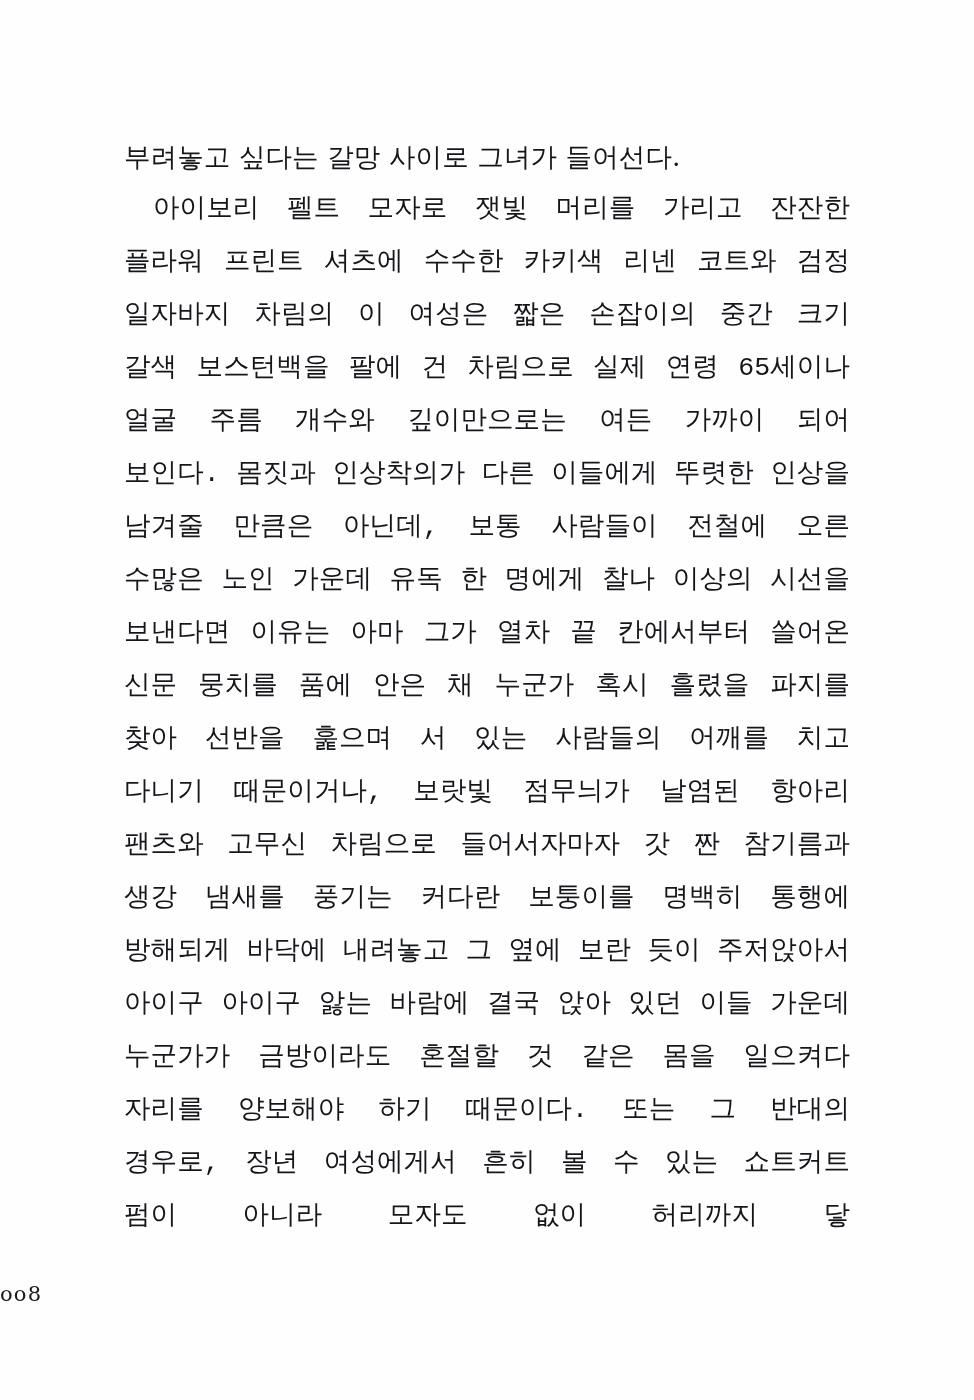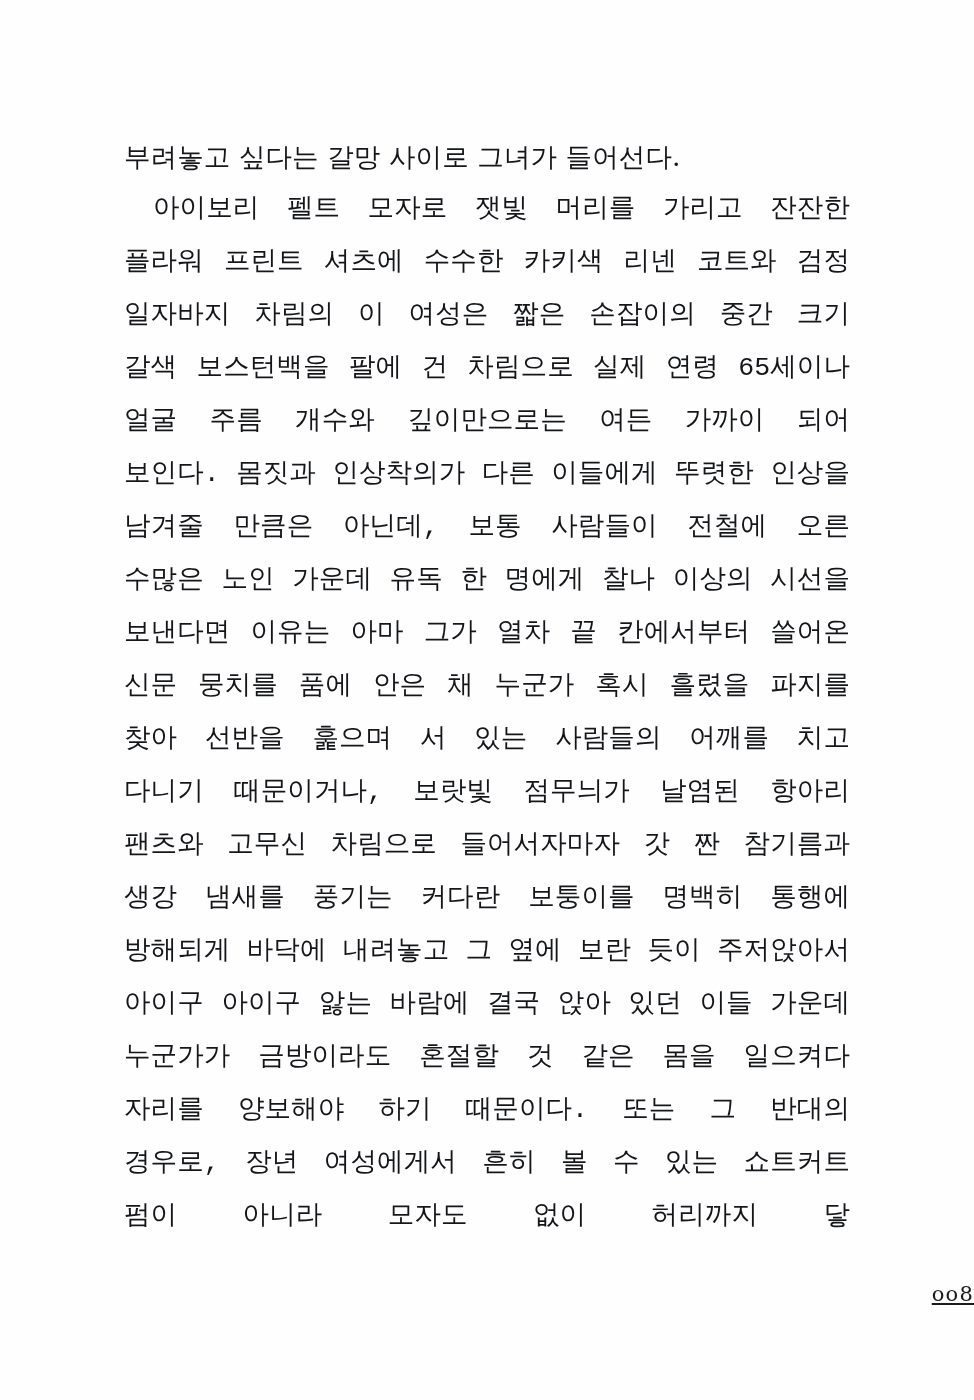--- a/index.html
+++ b/index.html
@@ -47,26 +47,25 @@
   .para.continues::after {
     content: "";
     display: inline-block;
     width: 100%;
   }
   .folio {
     position: absolute;
     left: 0;
     top: 1282px;
     width: 974px;
-    text-align: right;
+    text-align: left;
     font-size: 21px;
     letter-spacing: 1.2px;
     color: #1b1b1b;
     font-family: "DejaVu Serif", "Liberation Serif", serif;
-    text-decoration: underline;
   }
 </style>
 </head>
 <body>
 
 <div class="page">
 
   <div class="text-block">
     <p class="para">부려놓고 싶다는 갈망 사이로 그녀가 들어선다.</p>
     <p class="para continues">아이보리 펠트 모자로 잿빛 머리를 가리고 잔잔한 플라워 프린트 셔츠에 수수한 카키색 리넨 코트와 검정 일자바지 차림의 이 여성은 짧은 손잡이의 중간 크기 갈색 보스턴백을 팔에 건 차림으로 실제 연령 65세이나 얼굴 주름 개수와 깊이만으로는 여든 가까이 되어 보인다. 몸짓과 인상착의가 다른 이들에게 뚜렷한 인상을 남겨줄 만큼은 아닌데, 보통 사람들이 전철에 오른 수많은 노인 가운데 유독 한 명에게 찰나 이상의 시선을 보낸다면 이유는 아마 그가 열차 끝 칸에서부터 쓸어온 신문 뭉치를 품에 안은 채 누군가 혹시 흘렸을 파지를 찾아 선반을 훑으며 서 있는 사람들의 어깨를 치고 다니기 때문이거나, 보랏빛 점무늬가 날염된 항아리 팬츠와 고무신 차림으로 들어서자마자 갓 짠 참기름과 생강 냄새를 풍기는 커다란 보퉁이를 명백히 통행에 방해되게 바닥에 내려놓고 그 옆에 보란 듯이 주저앉아서 아이구 아이구 앓는 바람에 결국 앉아 있던 이들 가운데 누군가가 금방이라도 혼절할 것 같은 몸을 일으켜다 자리를 양보해야 하기 때문이다. 또는 그 반대의 경우로, 장년 여성에게서 흔히 볼 수 있는 쇼트커트 펌이 아니라 모자도 없이 허리까지 닿</p>

